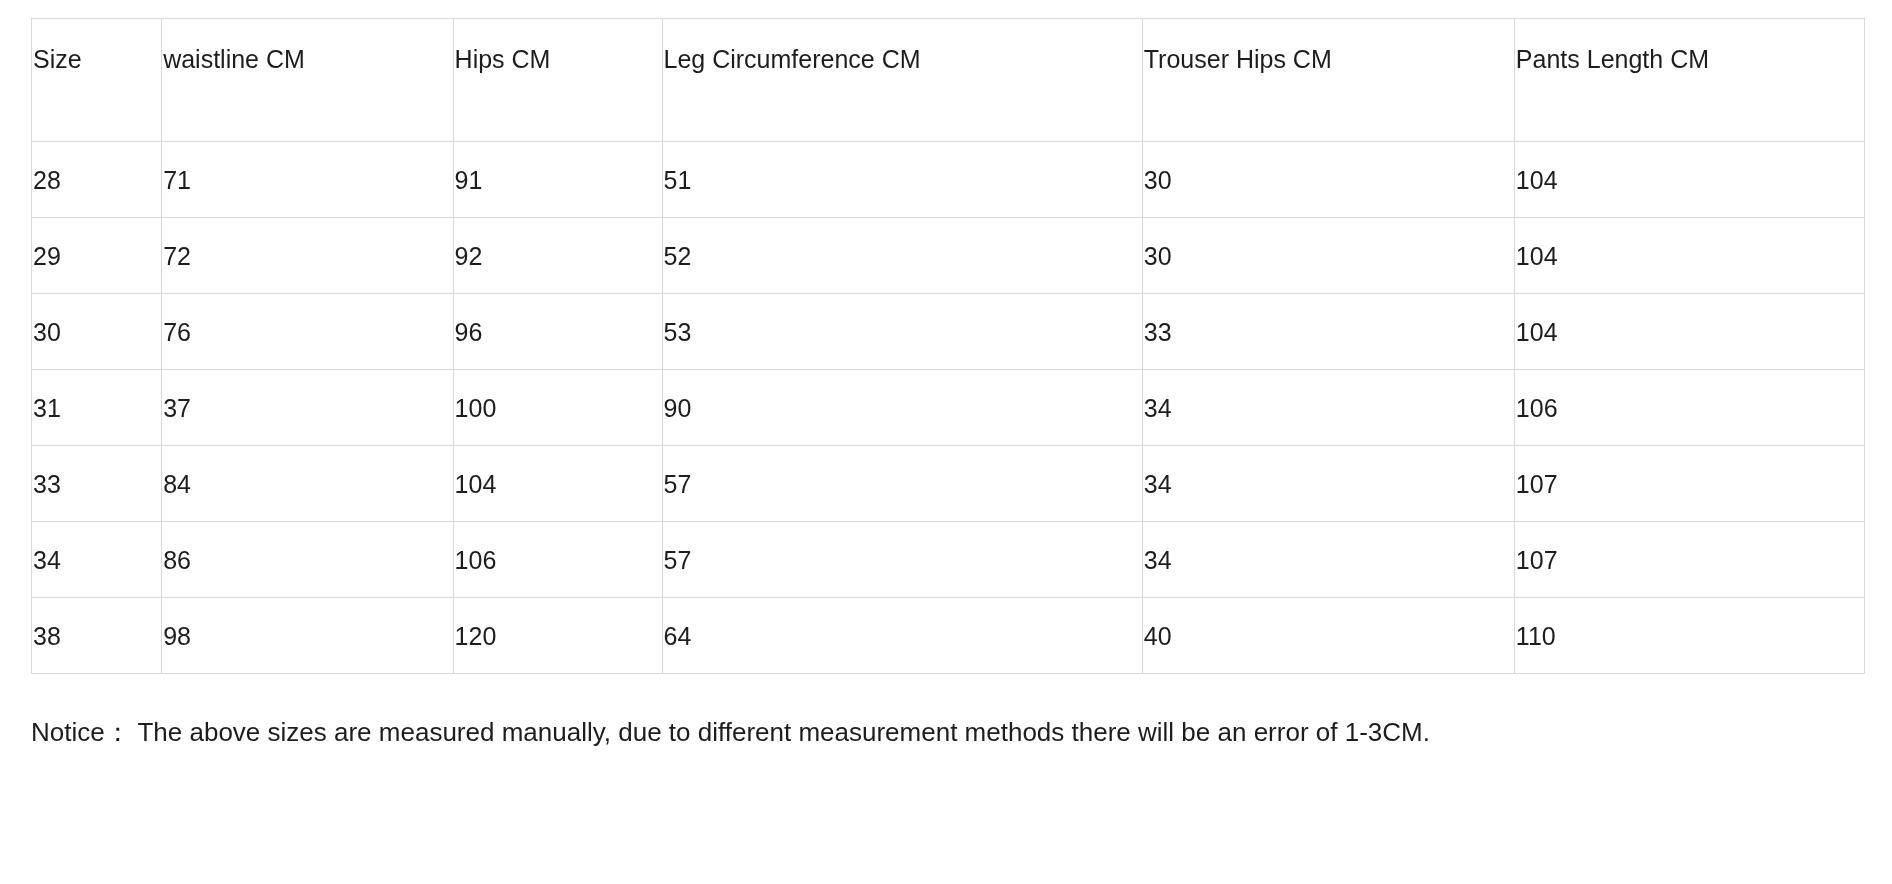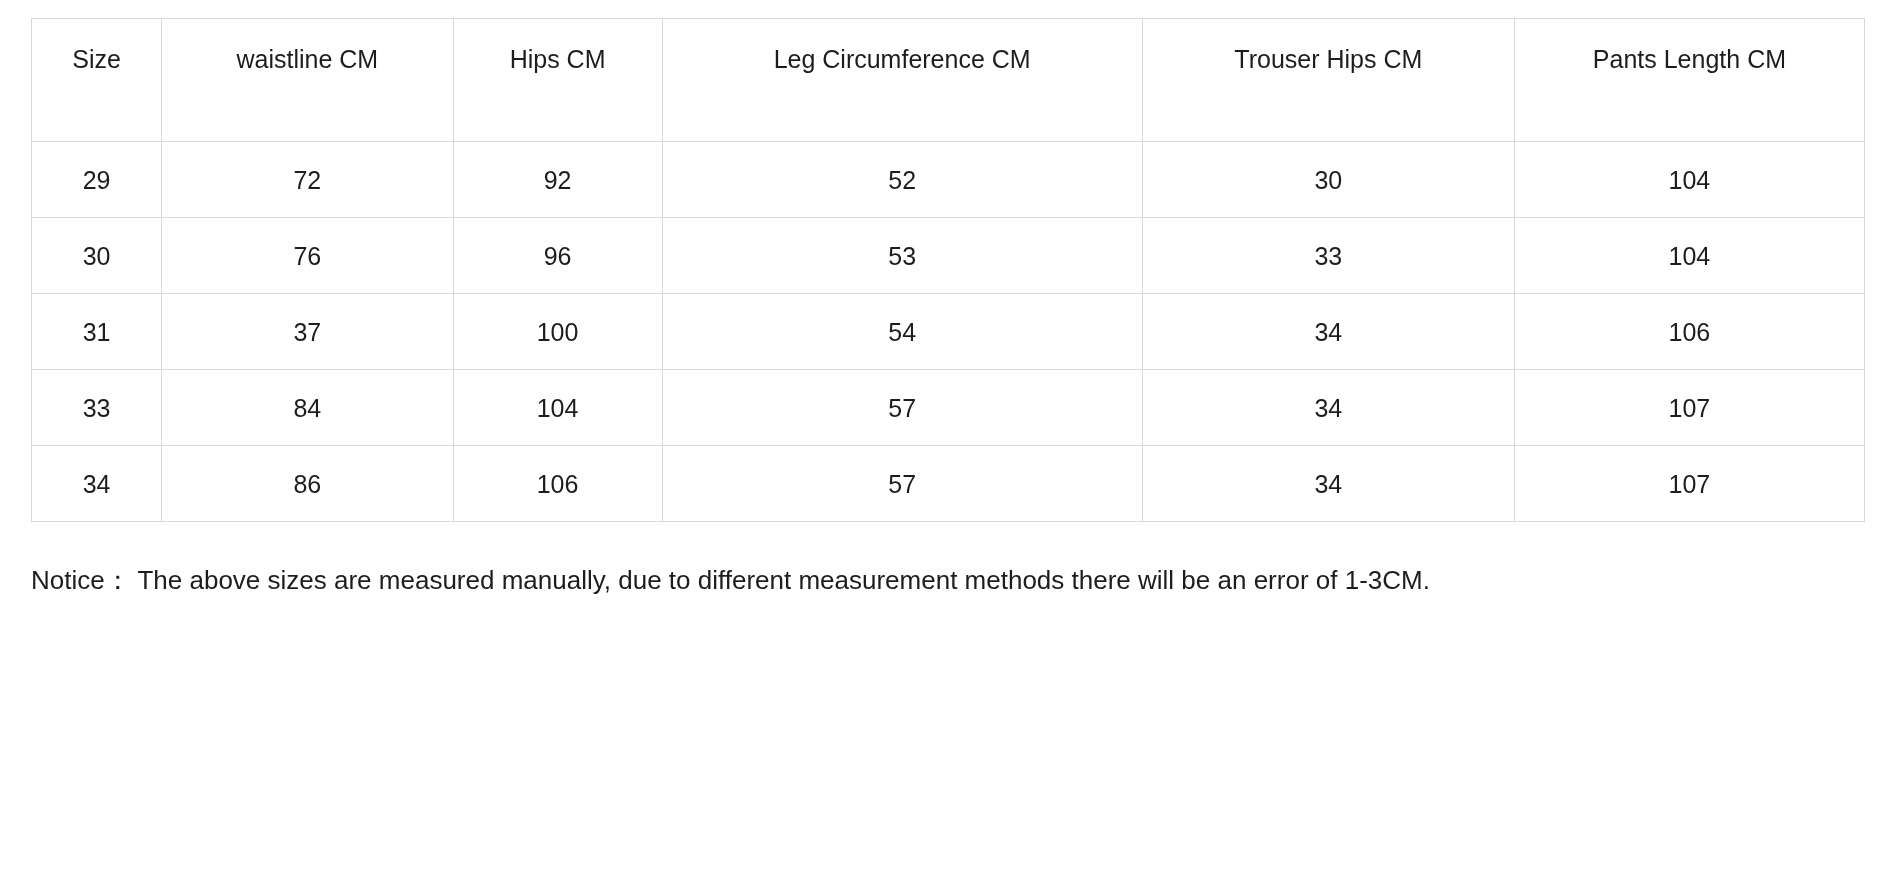--- a/index.html
+++ b/index.html
@@ -19,21 +19,21 @@
     background: #ffffff;
   }
   table.size-chart {
     border-collapse: collapse;
     table-layout: fixed;
     width: 1834px;
   }
   .size-chart th,
   .size-chart td {
     border: 1.5px solid #d9d9d9;
-    text-align: center;
+    text-align: left;
     font-size: 25px;
     font-weight: 400;
     background: #ffffff;
   }
   .size-chart th {
     height: 96px;
     vertical-align: top;
     padding-top: 25px;
     line-height: 30px;
   }
@@ -74,57 +74,73 @@
         <th>Size</th>
         <th>waistline CM</th>
         <th>Hips CM</th>
         <th>Leg Circumference CM</th>
         <th>Trouser Hips CM</th>
         <th>Pants Length CM</th>
       </tr>
     </thead>
     <tbody>
       <tr>
+        <td>28</td>
+        <td>71</td>
+        <td>91</td>
+        <td>51</td>
+        <td>30</td>
+        <td>104</td>
+      </tr>
+      <tr>
         <td>29</td>
         <td>72</td>
         <td>92</td>
         <td>52</td>
         <td>30</td>
         <td>104</td>
       </tr>
       <tr>
         <td>30</td>
         <td>76</td>
         <td>96</td>
         <td>53</td>
         <td>33</td>
         <td>104</td>
       </tr>
       <tr>
         <td>31</td>
         <td>37</td>
         <td>100</td>
-        <td>54</td>
+        <td>90</td>
         <td>34</td>
         <td>106</td>
       </tr>
       <tr>
         <td>33</td>
         <td>84</td>
         <td>104</td>
         <td>57</td>
         <td>34</td>
         <td>107</td>
       </tr>
       <tr>
         <td>34</td>
         <td>86</td>
         <td>106</td>
         <td>57</td>
         <td>34</td>
         <td>107</td>
       </tr>
+      <tr>
+        <td>38</td>
+        <td>98</td>
+        <td>120</td>
+        <td>64</td>
+        <td>40</td>
+        <td>110</td>
+      </tr>
     </tbody>
   </table>
 
   <p class="notice">Notice： The above sizes are measured manually, due to different measurement methods there will be an error of 1-3CM.</p>
 
 </div>
 
 </body></html>

